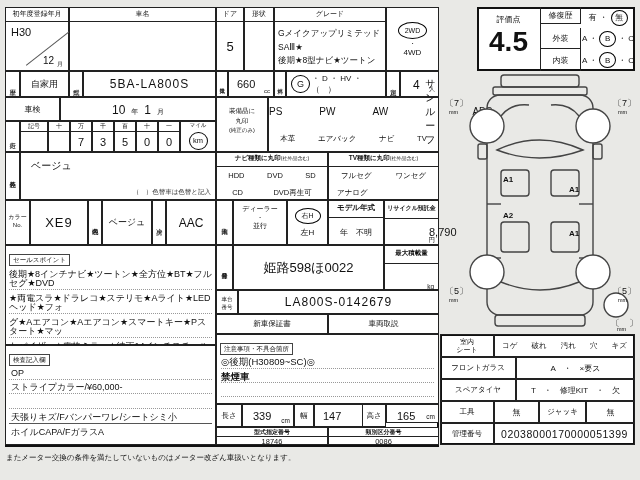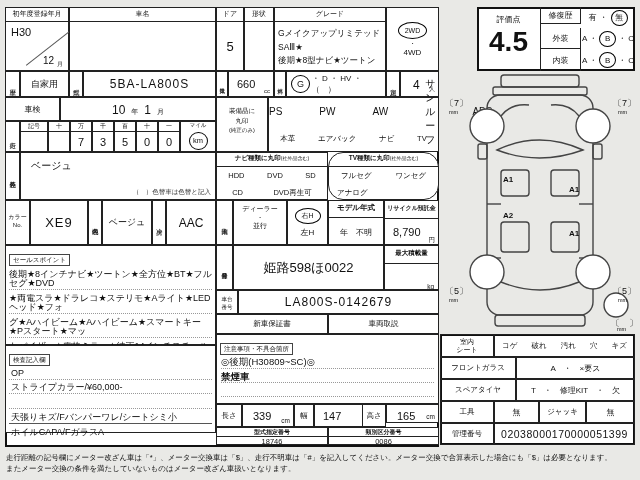--- a/index.html
+++ b/index.html
@@ -180,26 +180,26 @@
 <div class="c vlabel" style="left:88px;top:200px;width:14px;height:45px;">内装色</div>
 <div class="c flexc" style="left:102px;top:200px;width:50px;height:45px;font-size:9px;">ベージュ</div>
 <div class="c vlabel" style="left:152px;top:200px;width:14px;height:45px;">冷房</div>
 <div class="c flexc" style="left:166px;top:200px;width:50px;height:45px;font-size:12px;">AAC</div>
 
 <div class="c" style="left:5px;top:245px;width:211px;height:100px;">
   <div style="padding:2px 0 0 3px;"><span class="tag">セールスポイント</span></div>
   <div style="padding:0 3px;font-size:9px;line-height:1.0;">
     <div class="dot" style="padding:4px 0 1px 0;">後期★8インチナビ★ツートン★全方位★BT★フルセグ★DVD</div>
     <div class="dot" style="padding:4px 0 1px 0;">★両電スラ★ドラレコ★ステリモ★Aライト★LEDヘッド★フォ</div>
-    <div class="dot" style="padding:4px 0 1px 0;">グ★Aハイビーム★Aハイビーム★スマートキー★Pスタート★マッ</div>
+    <div class="dot" style="padding:4px 0 1px 0;">グ★Aエアコン★Aエアコン★スマートキー★Pスタート★マッ</div>
     <div class="dot" style="padding:4px 0 1px 0;">トバイザー★電格ミラー★純正14インチスチール★スペアキー★</div>
   </div>
 </div>
 
-<div class="c" style="left:5px;top:345px;width:211px;height:88px;">
+<div class="c" style="left:5px;top:345px;width:211px;height:100px;">
   <div style="padding:2px 0 0 3px;"><span class="tag">検査記入欄</span></div>
   <div style="padding:0 3px;font-size:9px;line-height:1.0;">
     <div class="dot" style="padding:3px 0 1px 2px;">OP</div>
     <div class="dot" style="padding:3px 0 1px 2px;">ストライプカラー/¥60,000-</div>
     <div class="dot" style="padding:3px 0 1px 2px;min-height:10px;"></div>
     <div style="border-bottom:1px solid #555;padding:4px 0 1px 2px;">天張りキズ/Fバンパーワレ/シートシミ小</div>
     <div style="padding:4px 0 1px 2px;">ホイルCAPA/FガラスA</div>
   </div>
 </div>
 
@@ -232,21 +232,21 @@
   <div class="sp" style="height:17px;font-size:7.5px;">
     <span>HDD</span>
     <span>DVD</span>
     <span>SD</span>
   </div>
   <div class="sp" style="height:17px;font-size:7.5px;">
     <span>CD</span>
     <span>DVD再生可</span>
   </div>
 </div>
-<div class="c" style="left:328px;top:152px;width:111px;height:48px;border-radius:15px;">
+<div class="c" style="left:328px;top:152px;width:111px;height:48px;">
   <div style="font-size:6.5px;text-align:center;border-bottom:1px solid #222;height:12px;padding-top:1px;font-weight:bold;">
     <span>TV種類に丸印</span><span style="font-size:5px;font-weight:normal;">(社外品含む)</span>
   </div>
   <div class="sp" style="height:17px;font-size:7.5px;">
     <span>フルセグ</span>
     <span>ワンセグ</span>
   </div>
   <div style="height:17px;font-size:7.5px;display:flex;align-items:center;padding-left:8px;">
     <span>アナログ</span>
   </div>
@@ -265,21 +265,21 @@
     <span class="oval" style="width:24px;height:14px;font-size:7px;">右H</span>
     <span style="font-size:8px;">左H</span>
   </div>
 </div>
 <div class="c" style="left:328px;top:200px;width:56px;height:45px;">
   <div style="font-size:7.5px;font-weight:bold;text-align:center;border-bottom:1px solid #222;height:14px;padding-top:2px;">モデル年式</div>
   <div class="flexc" style="height:28px;font-size:8px;">年　不明</div>
 </div>
 <div class="c" style="left:384px;top:200px;width:55px;height:45px;">
   <div style="font-size:6px;font-weight:bold;text-align:center;border-bottom:1px solid #222;height:14px;padding-top:3px;">リサイクル預託金</div>
-  <div style="position:relative;height:28px;">
+  <div style="position:relative;height:28px;margin-left:36px;">
     <span style="position:absolute;left:8px;top:7px;font-size:11px;">8,790</span>
     <span style="position:absolute;right:3px;bottom:2px;font-size:6.5px;">円</span>
   </div>
 </div>
 
 <div class="c vlabel" style="left:216px;top:245px;width:17px;height:45px;font-size:6px;">登録番号</div>
 <div class="c flexc" style="left:233px;top:245px;width:151px;height:45px;font-size:13px;">姫路598ほ0022</div>
 <div class="c" style="left:384px;top:245px;width:55px;height:45px;">
   <div style="font-size:6.5px;font-weight:bold;text-align:center;border-bottom:1px solid #222;height:14px;padding-top:3px;">最大積載量</div>
   <div style="position:relative;height:28px;">
@@ -401,15 +401,14 @@
 <div class="c flexc" style="left:440px;top:379px;width:76px;height:22px;font-size:7.5px;background:transparent;">スペアタイヤ</div>
 <div class="c flexc" style="left:516px;top:379px;width:119px;height:22px;font-size:8px;background:transparent;">T　・　修理KIT　・　欠</div>
 <div class="c flexc" style="left:440px;top:401px;width:54px;height:22px;font-size:7.5px;background:transparent;">工具</div>
 <div class="c flexc" style="left:494px;top:401px;width:45px;height:22px;font-size:8px;background:transparent;">無</div>
 <div class="c flexc" style="left:539px;top:401px;width:47px;height:22px;font-size:7.5px;background:transparent;">ジャッキ</div>
 <div class="c flexc" style="left:586px;top:401px;width:49px;height:22px;font-size:8px;background:transparent;">無</div>
 <div class="c flexc" style="left:440px;top:423px;width:54px;height:22px;font-size:7.5px;background:transparent;">管理番号</div>
 <div class="c flexc" style="left:494px;top:423px;width:141px;height:22px;font-size:10.5px;letter-spacing:0.5px;background:transparent;">02038000170000051399</div>
 
 <div style="position:absolute;left:6px;top:452px;width:630px;font-size:7.5px;line-height:1.5;color:#111;">
-  <div>走行距離の記号欄にメーター改ざん車は「*」、メーター交換車は「$」、走行不明車は「#」を記入してください。メーター交換で合算表示した場合にも「$」は必要となります。</div>
   <div>またメーター交換の条件を満たしていないものはメーター改ざん車扱いとなります。</div>
 </div>
 
 </body></html>

